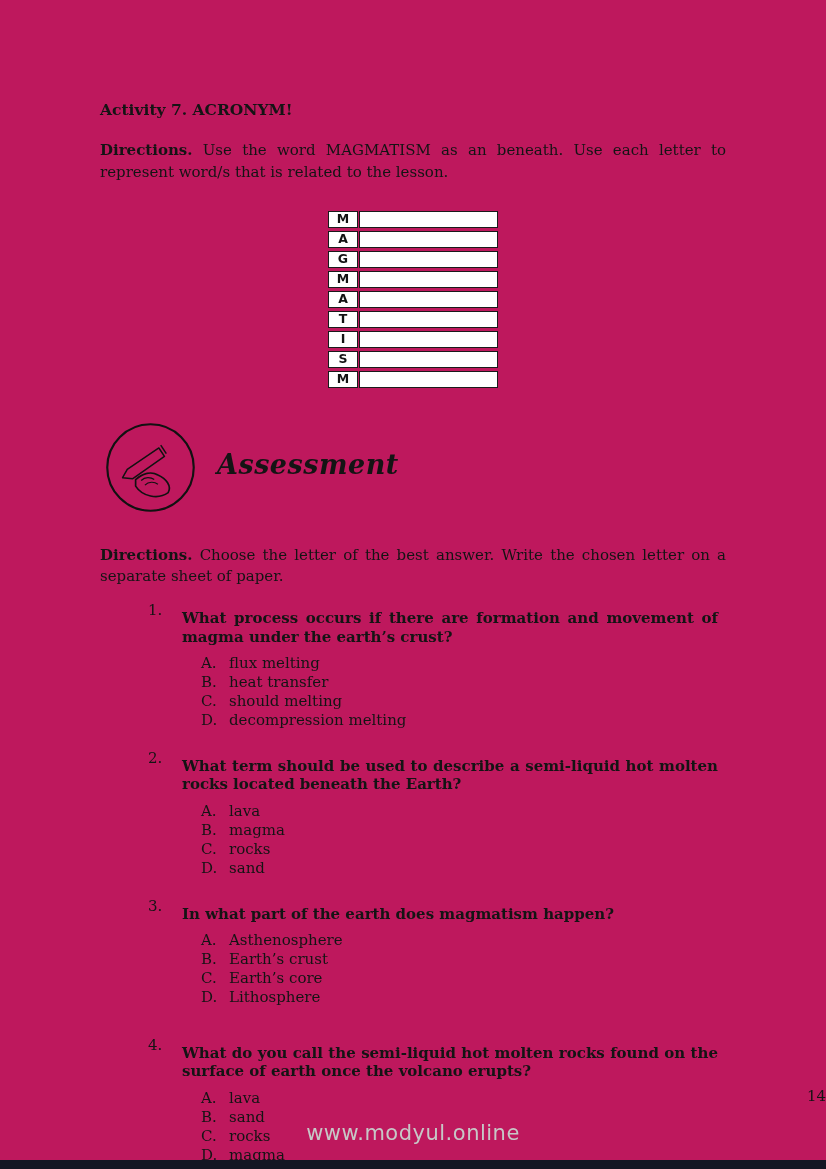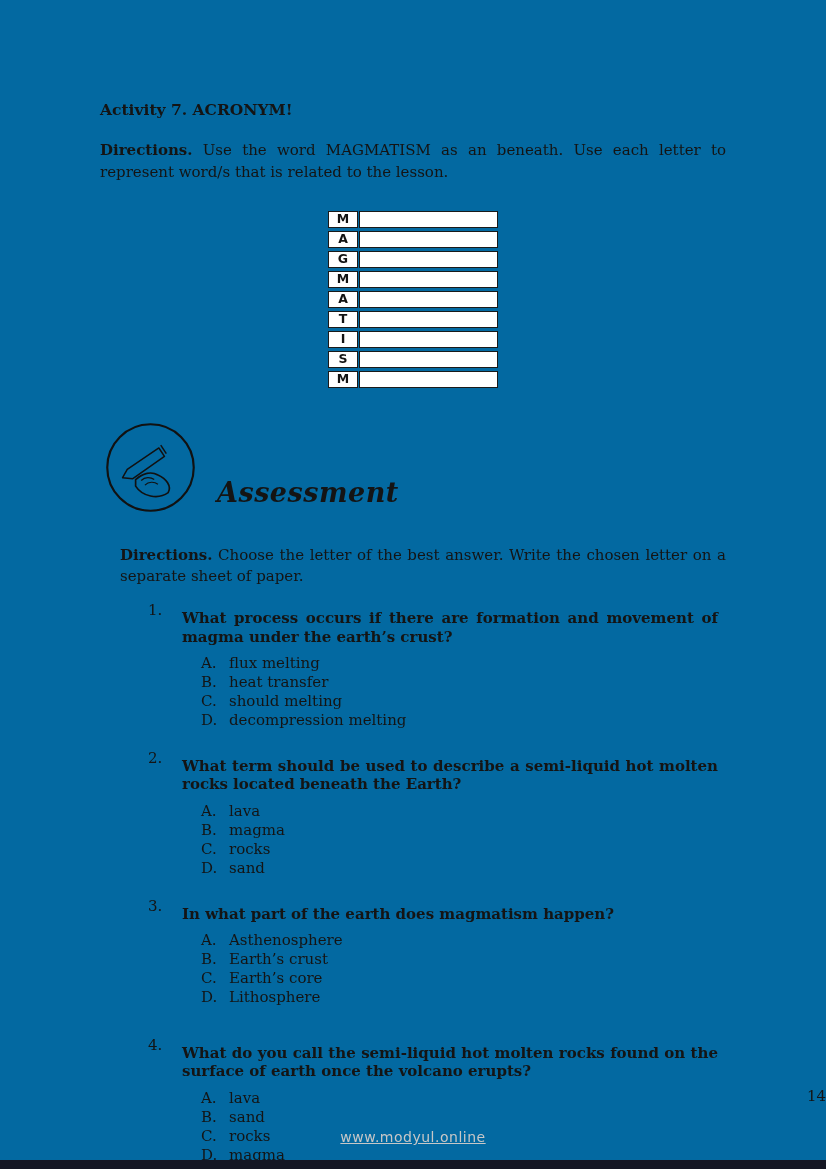--- a/index.html
+++ b/index.html
@@ -1,62 +1,61 @@
 <!DOCTYPE html>
 <html><head>
 <meta charset="utf-8">
 <style>
   * { box-sizing: border-box; }
   html, body { margin: 0; padding: 0; background: #e8e8e8; }
   .page {
     width: 826px; height: 1169px; margin: 0 auto;
-    background: #0369a1; position: relative; overflow: hidden;
+    background: #be185d; position: relative; overflow: hidden;
     font-family: "DejaVu Serif", "Liberation Serif", serif;
     font-size: 15px; color: #141414;
   }
   .content { padding: 100px 100px 0 100px; }
 
   .activity-title { font-weight: bold; font-size: 15.5px; margin: 0 0 21px 0; }
 
   .directions { margin: 0; text-align: justify; line-height: 1.45; }
   .directions .dir-label { font-weight: bold; }
 
   .acronym-table { width: 170px; margin: 27px auto 0 auto; }
   .acr-row { display: flex; margin-bottom: 3px; }
   .acr-letter {
     width: 30px; height: 17px; border: 1.6px solid #1a1a1a;
     display: flex; align-items: center; justify-content: center;
     font-family: "DejaVu Sans", "Liberation Sans", sans-serif;
     font-weight: bold; font-size: 12.5px; line-height: 1; background: #fff;
   }
   .acr-blank { width: 139px; height: 17px; border: 1px solid #1a1a1a; margin-left: 1px; background: #fff; }
 
-  .assessment-header { display: flex; align-items: flex-end; margin: 33px 0 0 4px; }
+  .assessment-header { display: flex; align-items: center; margin: 33px 0 0 4px; }
   .assessment-icon { width: 93px; height: 93px; flex: none; }
   .assessment-title {
     font-size: 27px; font-weight: bold; font-style: italic;
     margin: 0 0 6px 20px; letter-spacing: 0.5px;
   }
 
-  .assessment-directions { margin-top: 31px; margin-left: 20px; }
+  .assessment-directions { margin-top: 31px; }
 
   .questions { margin-top: 13px; }
   .question { display: flex; margin: 0 0 19px 48px; }
   .q-num { width: 26px; flex: none; line-height: 1.24; }
   .q-body { flex: 1; }
   .q-text { margin: 8px; text-align: justify; line-height: 1.24; font-weight: bold; }
   .option { display: flex; margin-left: 27px; line-height: 1.26; }
   .opt-letter { width: 28px; flex: none; }
 
   .page-number { position: absolute; left: 0; right: 0; bottom: 64px; text-align: right; font-size: 15px; }
   .watermark {
     position: absolute; left: 0; right: 0; bottom: 24px; text-align: center;
-    color: #c7c7c7; font-size: 14px; letter-spacing: 0.5px;
+    color: #c7c7c7; font-size: 21px; letter-spacing: 0.5px;
     font-family: "DejaVu Sans", "Liberation Sans", sans-serif;
-    text-decoration: underline;
   }
   .bottom-bar { position: absolute; left: 0; right: 0; bottom: 0; height: 9px; background: #141623; }
 </style>
 </head>
 <body>
 
 <div class="page">
   <div class="content">
 
     <h1 class="activity-title">Activity 7. ACRONYM!</h1>

